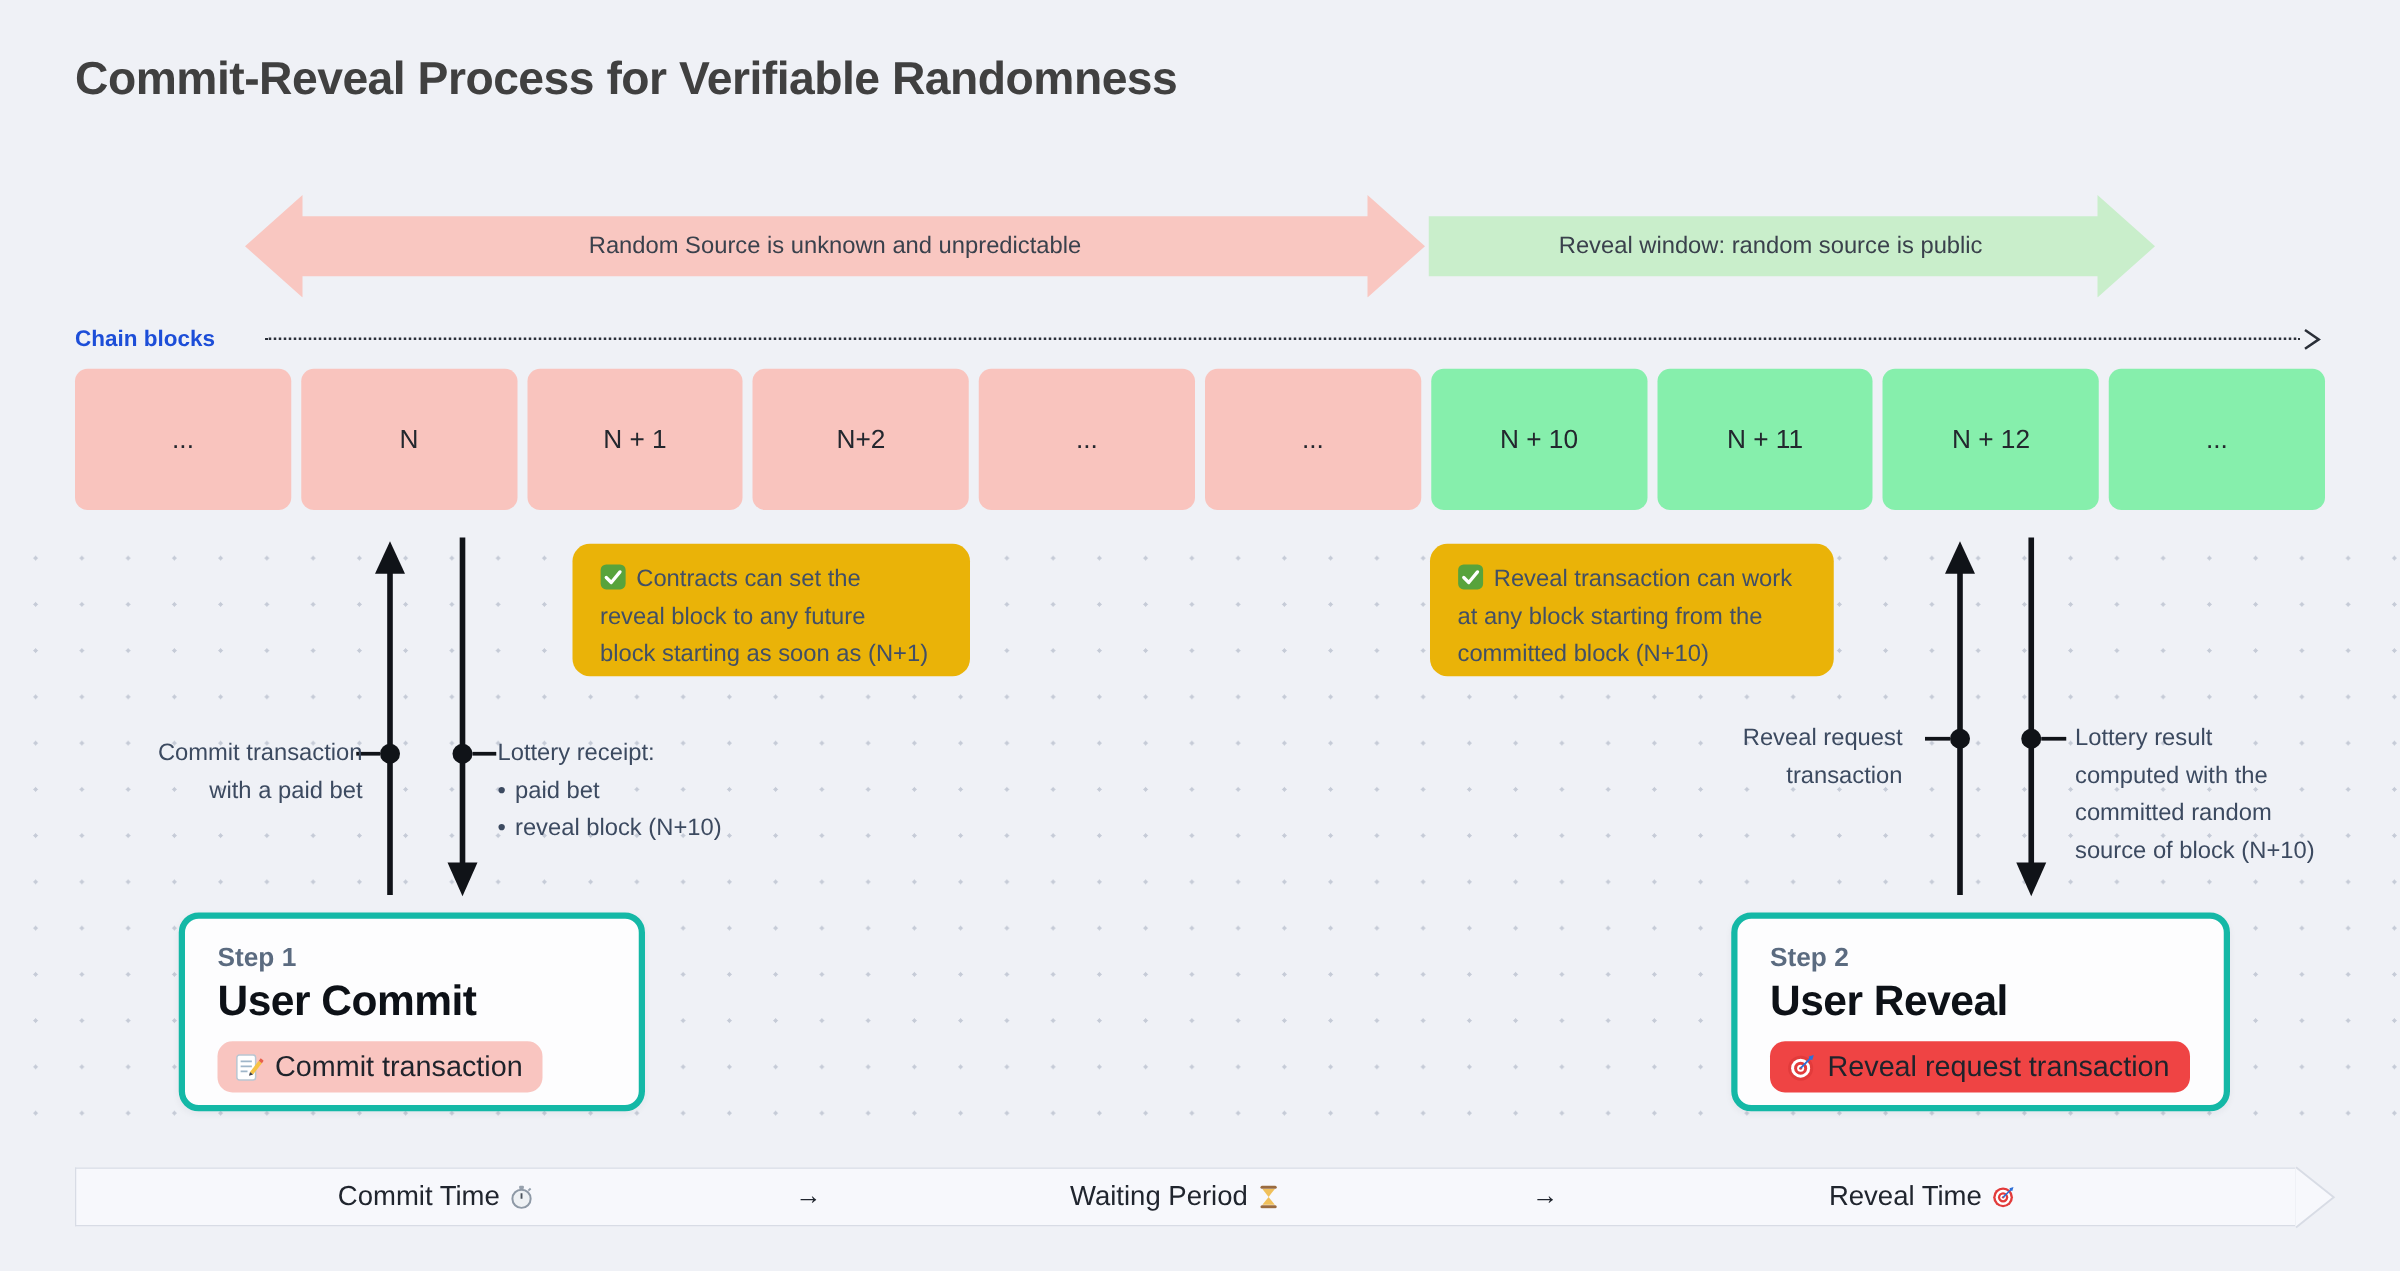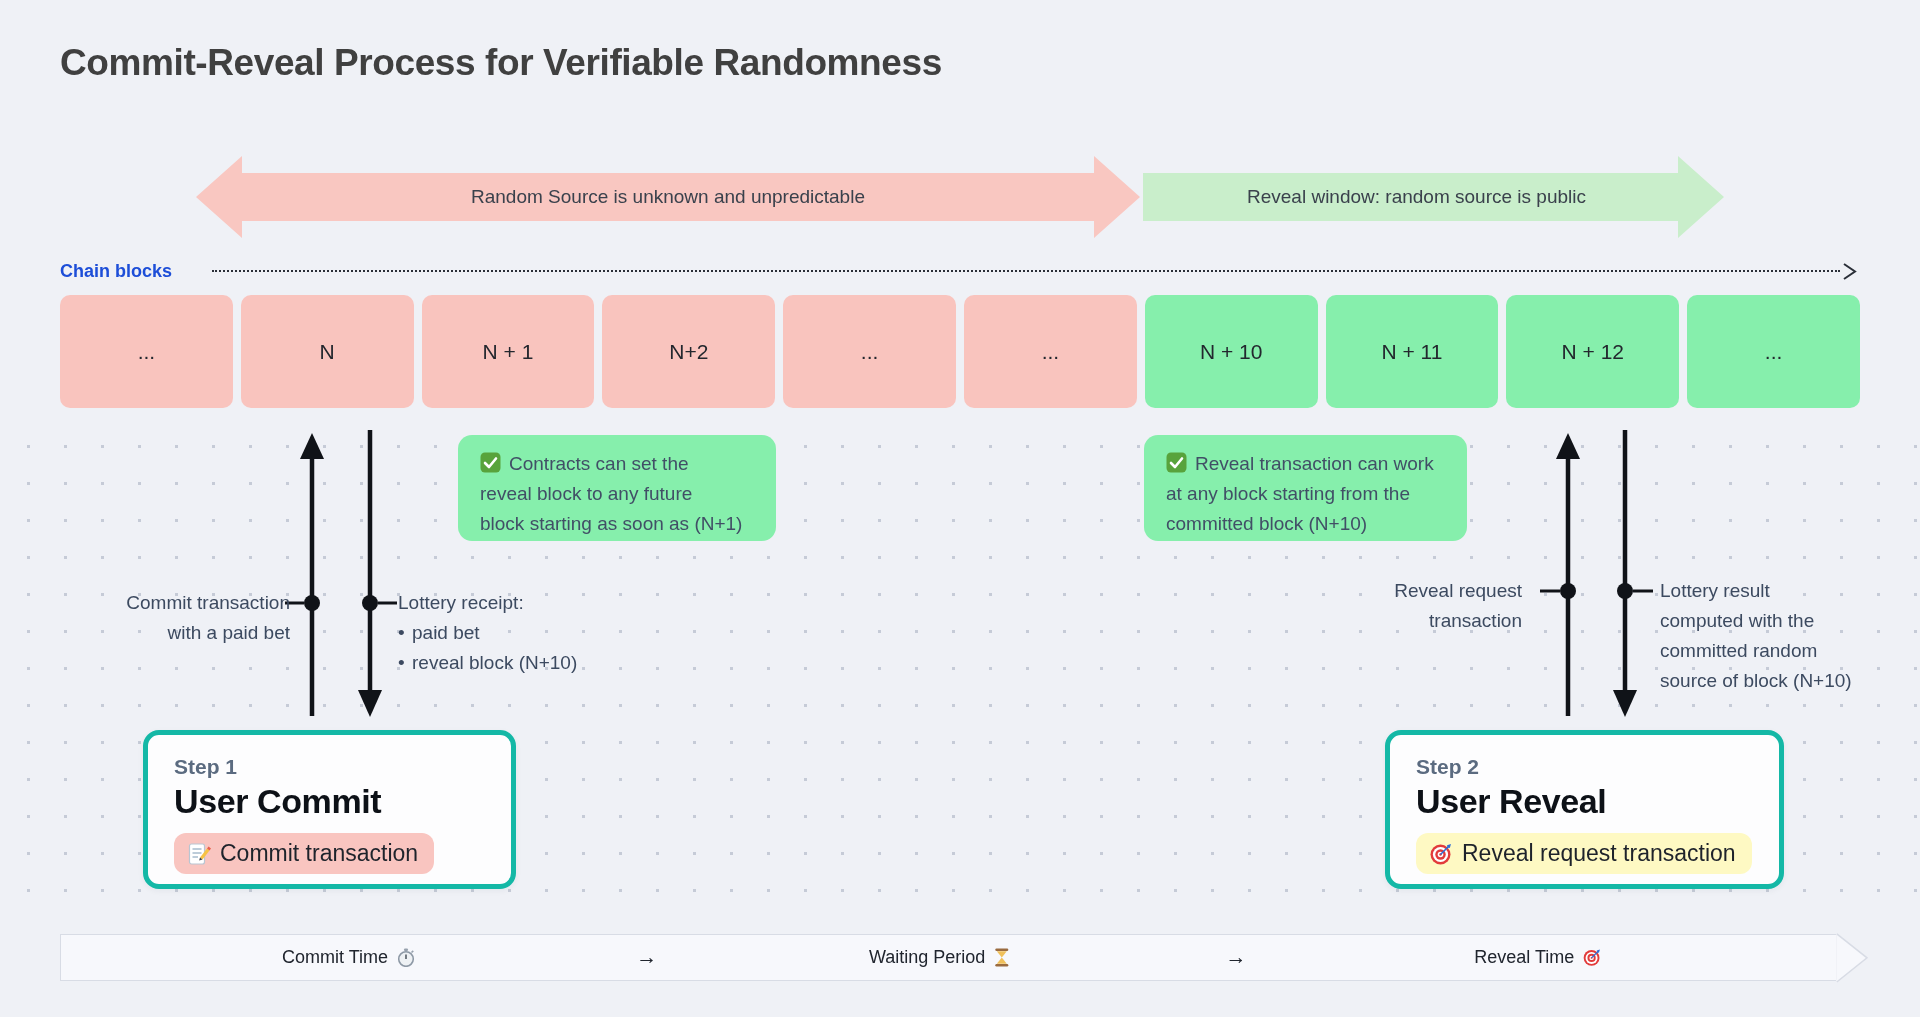--- a/index.html
+++ b/index.html
@@ -36,21 +36,21 @@
   .chain-arrowhead { position:absolute; left:1842px; top:262px; }
 
   
   .blocks { position:absolute; left:60px; top:295px; width:1800px; height:113px; display:flex; gap:8px; }
   .block { flex:1; border-radius:10px; display:flex; align-items:center; justify-content:center;
            font-size:21px; color:#23272e; }
   .block.pink { background:#f9c4be; }
   .block.green { background:#86efac; }
 
   
-  .note { position:absolute; background:#86efac; border-radius:14px; padding:14px 20px 14px 22px;
+  .note { position:absolute; background:#eab308; border-radius:14px; padding:14px 20px 14px 22px;
           font-size:19px; line-height:30px; color:#414f66; }
   .note-commit { left:458px; top:435px; width:318px; height:106px; }
   .note-reveal { left:1144px; top:435px; width:323px; height:106px; }
   .check-badge { display:inline-block; vertical-align:-3px; margin-right:8px; }
 
   
   .ann { position:absolute; font-size:19px; line-height:30px; color:#3c4a60; }
   .ann.right-align { text-align:right; }
   .bullets div { padding-left:14px; position:relative; }
   .bullets div::before { content:"•"; position:absolute; left:0; }
@@ -61,28 +61,28 @@
   
   .card { position:absolute; width:373px; height:159px; background:#fdfdfe; border:5px solid #14b8a6;
           border-radius:16px; box-shadow:0 2px 6px rgba(20,30,50,0.05); padding:20px 0 0 26px; }
   .card-step1 { left:143px; top:730px; }
   .card-step2 { left:1385px; top:730px; width:399px; }
   .card-step { font-size:21px; font-weight:700; color:#5b6b80; }
   .card-title { font-size:34px; font-weight:800; color:#0d1117; letter-spacing:-0.4px; margin-top:3px; }
   .pill { display:inline-flex; align-items:center; gap:9px; margin-top:12px; border-radius:12px;
           padding:7px 16px 7px 13px; font-size:23px; color:#1e232b; }
   .pill.pink { background:#f9c5c0; }
-  .pill.green { background:#fef9c3; }
+  .pill.green { background:#ef4444; }
 
   
   .timeline { position:absolute; left:60px; top:934px; width:1776px; height:47px;
               background:#f7f8fc; border:1.5px solid #d8dce5; border-right:none; }
   .timeline-chevron { position:absolute; left:1836px; top:933px; }
   .tl-item { position:absolute; top:0; height:44px; transform:translateX(-50%);
-             display:flex; align-items:center; gap:8px; font-size:18px; color:#20252e; white-space:nowrap; }
+             display:flex; align-items:center; gap:8px; font-size:22px; color:#20252e; white-space:nowrap; }
   .tl-arrow { font-size:21px; }
   svg { display:block; }
 </style>
 </head>
 <body>
 
 <div class="canvas">
 
   <div class="dot-grid"></div>
 

